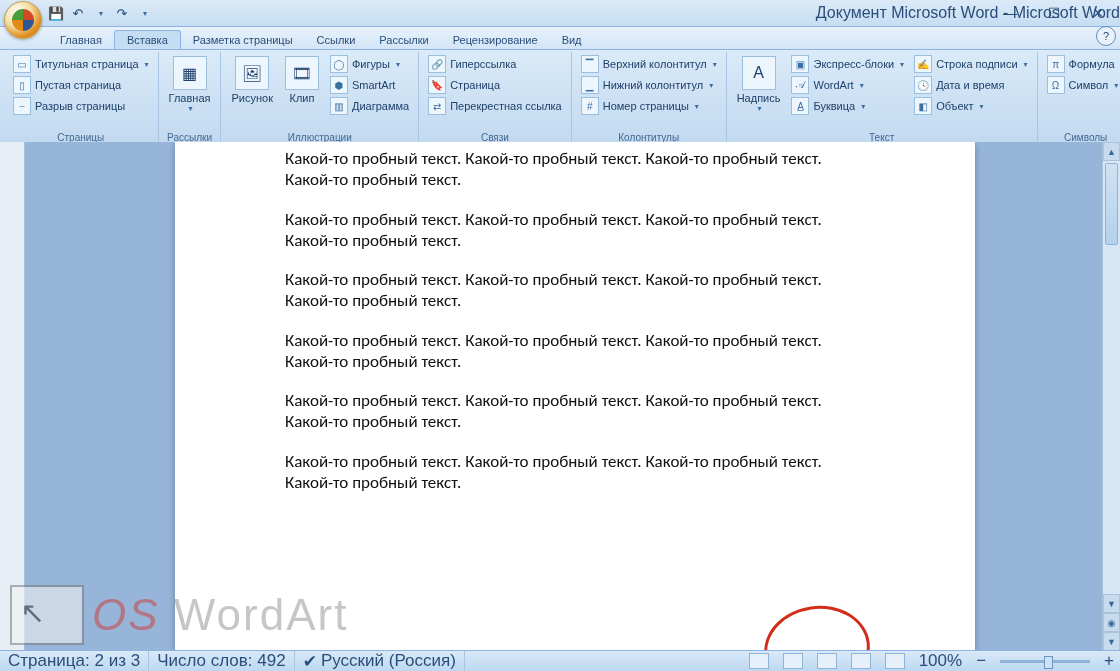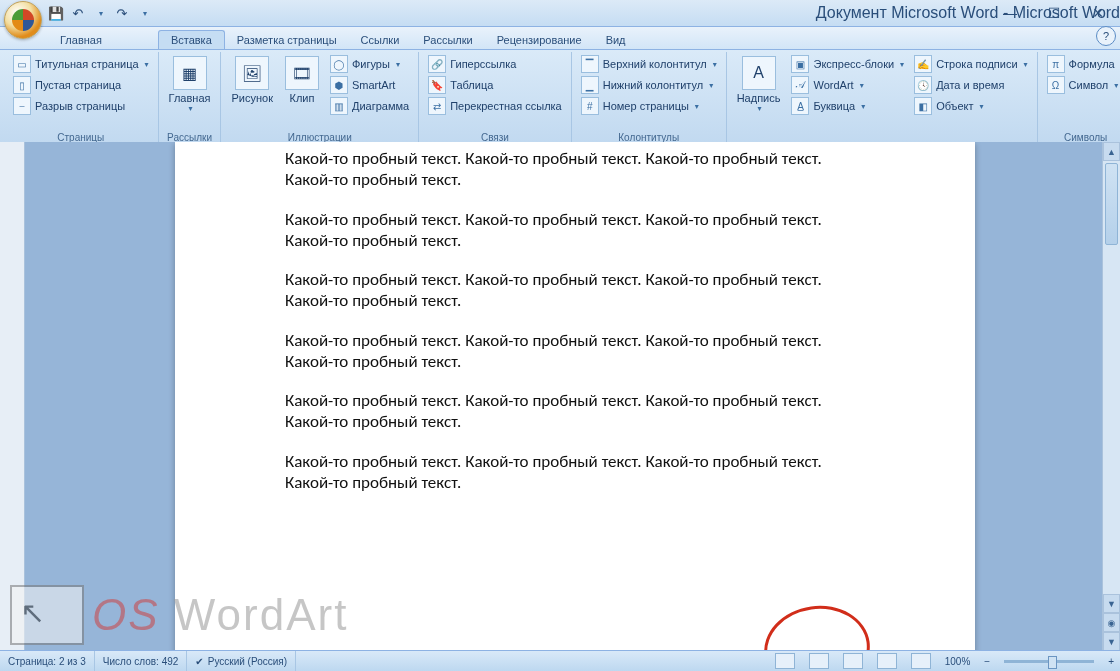--- a/index.html
+++ b/index.html
@@ -10,21 +10,21 @@
 .qat{margin-left:48px;display:flex;align-items:center;gap:6px;color:#2a4e7a;}
 .qat .icon{width:16px;height:16px;display:flex;align-items:center;justify-content:center;font-size:13px;}
 .title{position:absolute;left:0;right:0;text-align:right;color:#2a4e7a;pointer-events:none;font-size:16px;}
 .winbtns{}
 .winbtns{position:absolute;right:0;top:0;display:flex;}
 .winbtn{width:44px;height:26px;display:flex;align-items:center;justify-content:center;color:#2a4e7a;font-size:14px;}
 .help{position:absolute;right:4px;top:26px;color:#2a4e7a;width:18px;height:18px;border-radius:50%;border:1px solid #5b8cc5;display:flex;align-items:center;justify-content:center;font-size:11px;background:#e9f2fb;z-index:4;}
 
 .tabbar{height:22px;background:linear-gradient(#e9f2fb,#d2e5f7);display:flex;align-items:flex-end;padding-left:48px;border-bottom:1px solid #8db2e3;}
 .tab{padding:3px 12px;color:#2a4e7a;cursor:default;}
-.tab.active{background:#c5ddf3;border:1px solid #8db2e3;border-bottom:none;border-radius:3px 3px 0 0;margin-left:44px;}
+.tab.active{background:#c5ddf3;border:1px solid #8db2e3;border-bottom:none;border-radius:3px 3px 0 0;}
 
 .ribbon{height:92px;background:linear-gradient(#daeaf8,#c1d9f0);border-bottom:1px solid #8db2e3;display:flex;padding:2px 4px 0 4px;}
 .group{border-right:1px solid #a8c6e4;padding:2px 6px 0 6px;display:flex;flex-direction:column;position:relative;}
 .group-label{position:absolute;bottom:1px;left:0;right:0;text-align:center;color:#436890;font-size:10px;}
 .group-body{flex:1;display:flex;align-items:flex-start;gap:4px;}
 .gstack{display:flex;flex-direction:column;gap:1px;}
 .btn-s{display:flex;align-items:center;gap:4px;padding:1px 3px;color:#20416b;white-space:nowrap;font-size:11px;}
 .btn-s .ic{width:16px;height:16px;border:1px solid #9abede;background:#eef6fd;display:flex;align-items:center;justify-content:center;font-size:10px;color:#3b6fa3;}
 .btn-big{display:flex;flex-direction:column;align-items:center;padding:2px 4px;color:#20416b;}
 .btn-big .ic{width:32px;height:32px;border:1px solid #9abede;background:#eef6fd;margin-bottom:2px;display:flex;align-items:center;justify-content:center;font-size:16px;}
@@ -40,21 +40,21 @@
 .pgnum{position:absolute;right:160px;bottom:32px;color:#9a9a9a;font-size:13px;}
 .red-circle{position:absolute;right:105px;bottom:5px;width:100px;height:80px;border:3px solid #d12d1a;border-radius:50%;transform:rotate(-8deg);pointer-events:none;}
 
 .vscroll{width:17px;background:#d7e6f4;border-left:1px solid #aac2dc;position:relative;}
 .vs-btn{height:17px;display:flex;align-items:center;justify-content:center;font-size:9px;color:#3a6492;background:#c7dbef;border:1px solid #aac2dc;}
 .vs-track{position:absolute;top:17px;bottom:54px;left:0;right:0;}
 .vs-thumb{position:absolute;left:2px;right:2px;top:4px;height:80px;background:linear-gradient(#cfe2f3,#b4d0ea);border:1px solid #8fb4d6;border-radius:2px;}
 .vs-bot{position:absolute;bottom:0;left:0;right:0;}
 .vs-bot .vs-btn{border-top:1px solid #aac2dc;}
 
-.status{position:absolute;bottom:0;left:0;right:0;height:20px;background:linear-gradient(#d9e9f8,#bdd8f0);border-top:1px solid #8db2e3;display:flex;align-items:center;color:#2a4e7a;font-size:10px;}
+.status{position:absolute;bottom:0;left:0;right:0;height:20px;background:linear-gradient(#d9e9f8,#bdd8f0);border-top:1px solid #8db2e3;display:flex;align-items:center;color:#2a4e7a;font-size:17px;}
 .status .seg{padding:0 8px;border-right:1px solid #a8c6e4;height:100%;display:flex;align-items:center;gap:4px;}
 .status .right{margin-left:auto;display:flex;align-items:center;gap:14px;padding-right:6px;}
 .viewbtn{width:18px;height:14px;border:1px solid #8fb4d6;background:#e6f0fa;}
 .zoom-slider{width:90px;height:3px;background:#8fb4d6;position:relative;}
 .zoom-thumb{position:absolute;top:-4px;left:44px;width:7px;height:11px;background:#cfe2f3;border:1px solid #6b95c2;}
 .watermark{position:absolute;left:10px;bottom:26px;display:flex;align-items:center;gap:8px;opacity:.55;pointer-events:none;}
 .wm-box{width:70px;height:56px;border:2px solid #777;background:#f4f4f4;position:relative;}
 .wm-arrow{position:absolute;left:8px;top:8px;font-size:30px;color:#333;}
 .wm-text{font-size:44px;font-weight:300;color:#999;letter-spacing:2px;}
 .wm-text .os{color:#c44;font-style:italic;}
@@ -150,21 +150,21 @@
   </div>
   <div class="group">
     <div class="group-body">
         <div class="gstack">
       <div class="btn-s">
             <span class="ic">🔗</span>
             <span>Гиперссылка</span>
           </div>
       <div class="btn-s">
             <span class="ic">🔖</span>
-            <span>Таблица</span>
+            <span>Страница</span>
           </div>
       <div class="btn-s">
             <span class="ic">⇄</span>
             <span>Перекрестная ссылка</span>
           </div>
     </div>
       </div>
     <div class="group-label">Связи</div>
   </div>
   <div class="group">
@@ -214,20 +214,21 @@
         <div class="btn-s">
             <span class="ic">🕓</span>
             <span>Дата и время</span>
           </div>
         <div class="btn-s dd">
             <span class="ic">◧</span>
             <span>Объект</span>
           </div>
       </div>
     </div>
+    <div class="group-label">Текст</div>
   </div>
   <div class="group" style="border-right:none">
     <div class="group-body">
         <div class="gstack">
       <div class="btn-s dd">
             <span class="ic">π</span>
             <span>Формула</span>
           </div>
       <div class="btn-s dd">
             <span class="ic">Ω</span>

